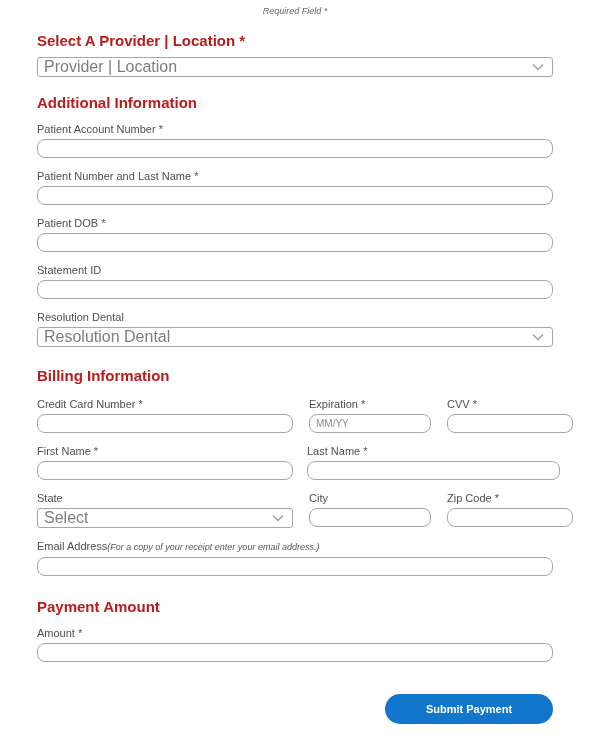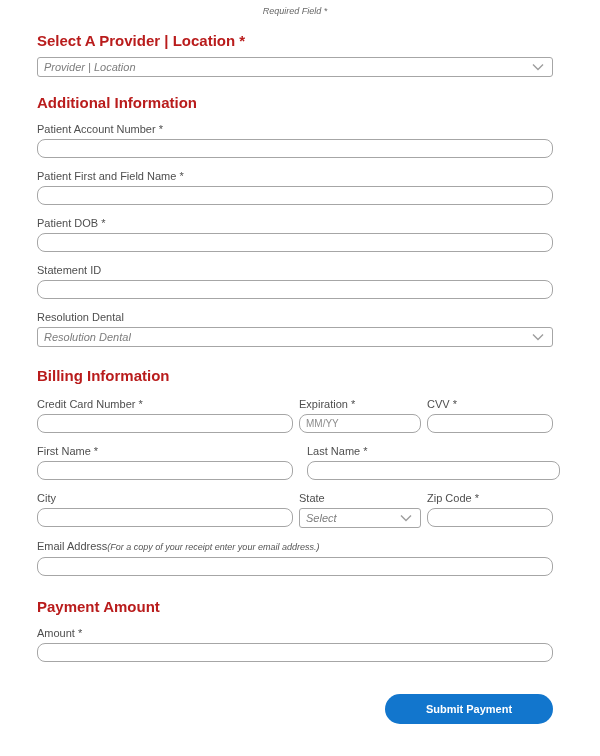--- a/index.html
+++ b/index.html
@@ -64,32 +64,31 @@
     justify-content:space-between;
     width:100%;
     height:20px;
     border:1px solid #a6a6a6;
     border-radius:3px;
     background:#ffffff;
     padding:0 8px 0 6px;
     cursor:pointer;
   }
   .select-value {
-    font-size:11px;
+    font-size:16px;
     color:#7d7d7d;
     white-space:nowrap;
     overflow:hidden;
-    font-style:italic;
   }
   .chevron { flex:0 0 auto; }
 
   .row-3 {
     display:grid;
     grid-template-columns:256px 122px 126px;
-    column-gap:6px;
+    column-gap:16px;
     margin-bottom:12px;
   }
   .row-2 {
     display:grid;
     grid-template-columns:256px 253px;
     column-gap:14px;
     margin-bottom:12px;
   }
   .row-3 .field, .row-2 .field { margin-bottom:0; }
 
@@ -129,21 +128,21 @@
   </div>
 
   <h2 class="section-heading h-additional">Additional Information</h2>
 
   <div class="field">
     <label class="field-label">Patient Account Number *</label>
     <input class="text-input" type="text" style="">
   </div>
 
   <div class="field">
-    <label class="field-label">Patient First and Field Name *</label>
+    <label class="field-label">Patient Number and Last Name *</label>
     <input class="text-input" type="text" style="">
   </div>
 
   <div class="field">
     <label class="field-label">Patient DOB *</label>
     <input class="text-input" type="text" style="">
   </div>
 
   <div class="field">
     <label class="field-label">Statement ID</label>
@@ -183,34 +182,34 @@
       <input class="text-input" type="text" style="">
     </div>
     <div class="field">
       <label class="field-label">Last Name *</label>
       <input class="text-input" type="text" style="">
     </div>
   </div>
 
 
   <div class="row-3">
-    <div class="field">
-      <label class="field-label">City</label>
-      <input class="text-input" type="text" style="">
-    </div>
     <div class="field">
       <label class="field-label">State</label>
       <div class="select-box">
         <span class="select-value">Select</span>
         <svg class="chevron" width="12" height="8" viewBox="0 0 12 8">
             <polyline points="1,1.5 6,6.5 11,1.5" fill="none" stroke="#9e9e9e" stroke-width="1.4"></polyline>
           </svg>
       </div>
     </div>
     <div class="field">
+      <label class="field-label">City</label>
+      <input class="text-input" type="text" style="">
+    </div>
+    <div class="field">
       <label class="field-label">Zip Code *</label>
       <input class="text-input" type="text" style="">
     </div>
   </div>
 
   <div class="field">
     <label class="field-label"><span>Email Address</span><span class="field-note">(For a copy of your receipt enter your email address.)</span></label>
     <input class="text-input" type="text" style="">
   </div>
 

